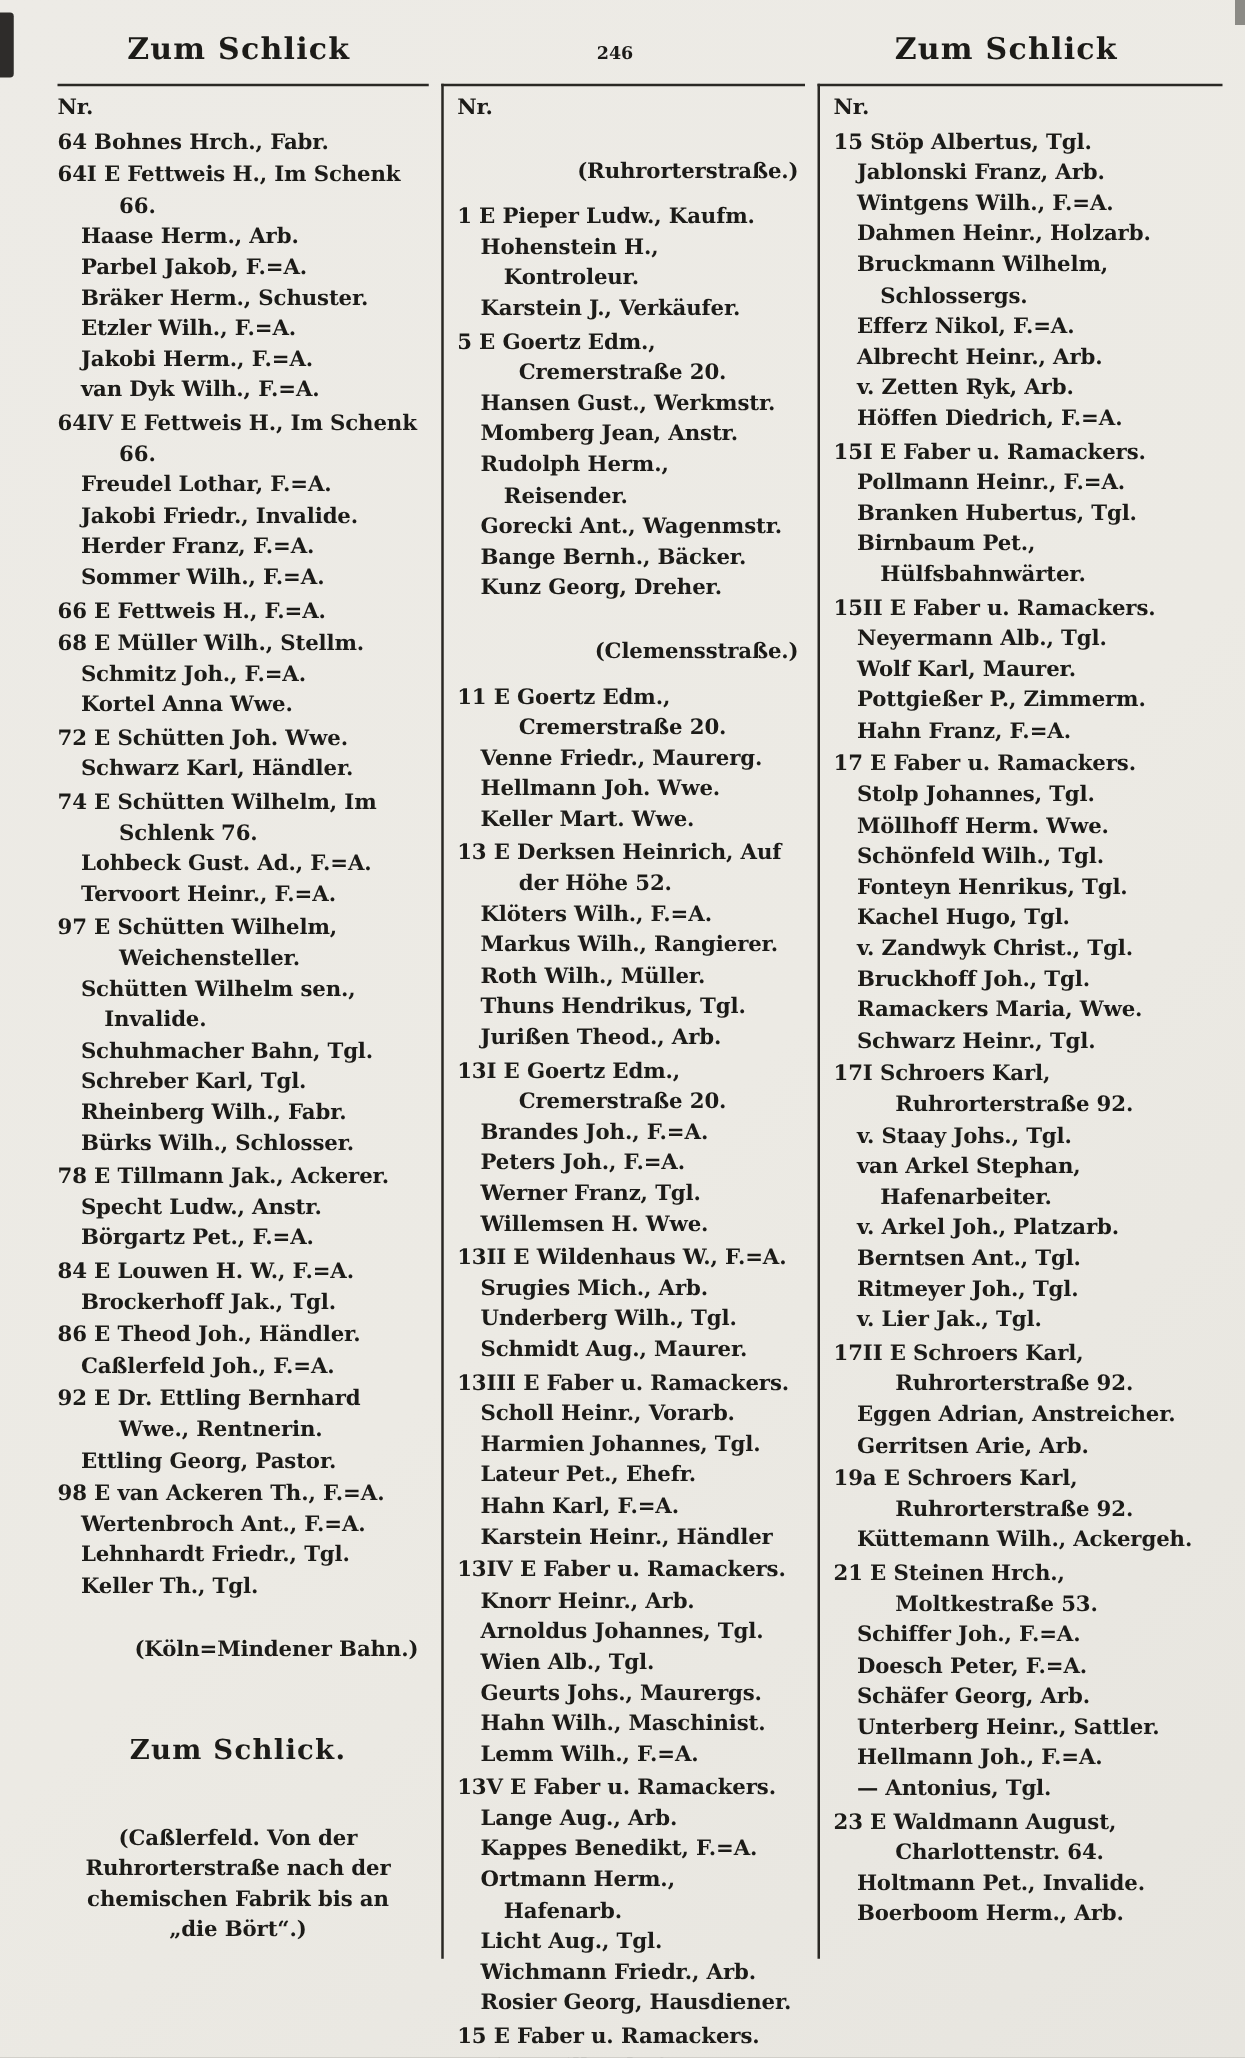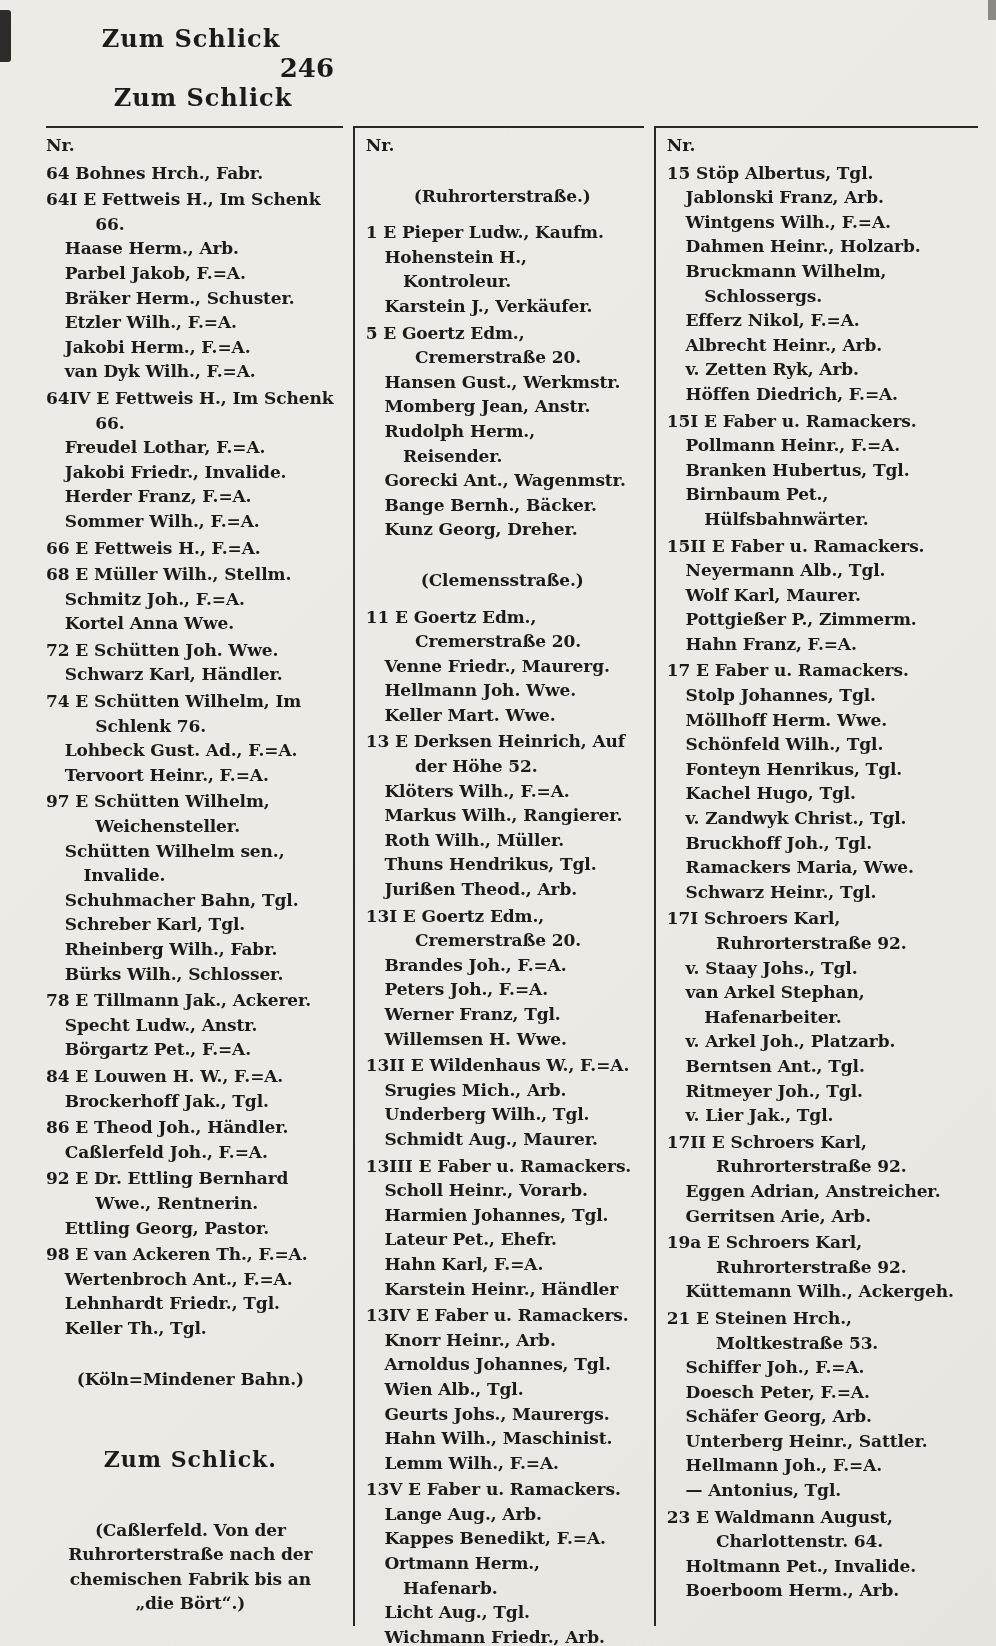--- a/index.html
+++ b/index.html
@@ -19,25 +19,24 @@
     position: absolute; left: 0; top: 10px; width: 11px; height: 52px;
     background: #181715; border-radius: 0 3px 3px 0; opacity: .9;
   }
   .scan-artifact-corner {
     position: absolute; right: 0; top: 0; width: 8px; height: 20px;
     background: #2a2925; opacity: .5;
   }
   .header {
     display: flex; align-items: baseline;
     padding: 24px 24px 6px 38px;
-    flex-direction: column;
   }
   .h-cell { box-sizing: border-box; }
   .h-left  { width: 306px; text-align: center; font-size: 24px; letter-spacing: 1px; }
-  .h-center{ width: 296px; text-align: right; font-size: 26px; }
+  .h-center{ width: 296px; text-align: center; font-size: 14px; }
   .h-right { width: 330px; text-align: center; font-size: 24px; letter-spacing: 1px; }
   .columns {
     display: flex;
     margin: 8px 18px 0 36px;
     height: 1500px;
   }
   .column {
     box-sizing: border-box;
     border-top: 2px solid #2a2824;
     padding-top: 5px;
@@ -47,21 +46,21 @@
     margin-left: 10px;
   }
   .col-0 { width: 304px; padding-right: 8px; }
   .col-1 { width: 298px; border-left: 2px solid #2a2824; padding-left: 11px; padding-right: 5px; }
   .col-2 { width: 332px; border-left: 2px solid #2a2824; padding-left: 11px; padding-right: 2px; }
   .nr { margin-bottom: 3px; }
   .entry { }
   .entry.main { padding-left: 2.9em; text-indent: -2.9em; margin-top: 2px; }
   .entry.sub  { padding-left: 2.2em; text-indent: -1.1em; }
   .entry.center {
-    text-align: center; padding-left: 0; text-indent: 0;
+    text-align: right; padding-left: 0; text-indent: 0;
     margin: 26px 0 12px;
   }
   .entry.heading {
     text-align: center; padding-left: 0; text-indent: 0;
     font-size: 22px; letter-spacing: 1px;
     margin: 56px 0 10px;
   }
   .entry.note {
     text-align: center; padding-left: 6px; padding-right: 6px; text-indent: 0;
     margin-top: 46px;

